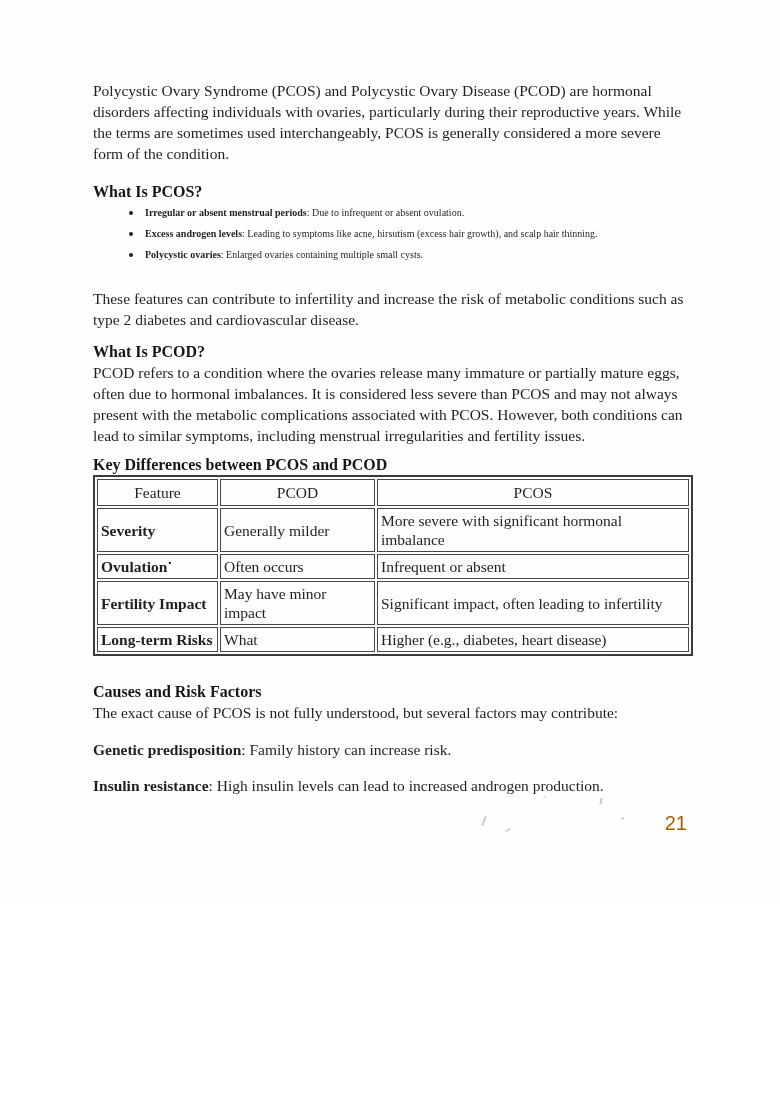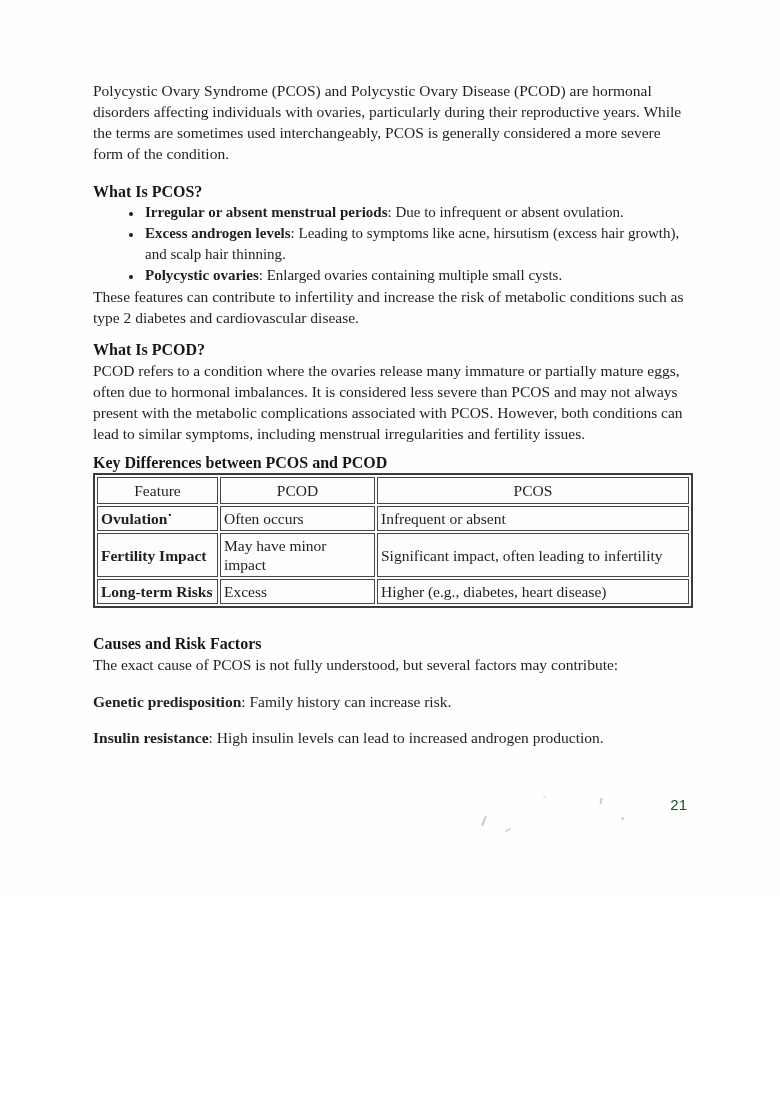--- a/index.html
+++ b/index.html
@@ -21,23 +21,23 @@
   p { font-size: 15.5px; line-height: 21px; margin: 0; }
   .intro { margin-bottom: 18px; }
   h3.heading {
     font-size: 16px; line-height: 20px;
     font-weight: bold; margin: 0;
     color: #161616;
   }
   .h-pcos   { margin-bottom: 18px; }
   .lead-pcos { margin-bottom: 14px; }
   ul.bullets {
-    margin: 0 0 0 0;
+    margin: 0 0 23px 0;
     padding-left: 50px;
-    font-size: 15px; line-height: 21px;
+    font-size: 10px; line-height: 21px;
   }
   ul.bullets li { margin: 0; padding-left: 2px; }
   ul.bullets li::marker { font-size: 12px; }
   .closing { margin-bottom: 12px; }
   .h-pcod { margin-bottom: 7px; }
   .pcod-body { margin-bottom: 9px; }
   .h-key { margin-bottom: 14px; }
   .term-bold { font-weight: bold; }
 
   table.diff {
@@ -64,26 +64,26 @@
   col.c-feature { width: 121px; }
   col.c-pcod    { width: 155px; }
   td.feature-cell { font-weight: bold; }
 
   .h-causes { margin-bottom: 19px; }
   .lead-causes { margin-bottom: 16px; }
   .factor { margin-bottom: 15px; }
   .factor:last-of-type { margin-bottom: 0; }
 
   .page-number {
-    margin-top: 48px;
+    margin-top: 16px;
     text-align: right;
     padding-right: 3px;
     font-family: "Liberation Sans", sans-serif;
-    font-size: 15px;
-    color: #14532d;
+    font-size: 20px;
+    color: #a16207;
   }
 
   
   .artifact { position: absolute; background: #9a9a9a; opacity: .55; }
   .mark-slash   { left: 483px; top: 816px; width: 2px; height: 10px; transform: rotate(22deg); }
   .mark-curl    { left: 505px; top: 829px; width: 6px; height: 2px; transform: rotate(-25deg); opacity: .4; }
   .mark-tick    { left: 600px; top: 798px; width: 2px; height: 6px; transform: rotate(14deg); opacity: .5; }
   .mark-dot     { left: 621px; top: 817px; width: 3px; height: 3px; border-radius: 50%; opacity: .45; }
   .mark-dot2    { left: 543px; top: 796px; width: 3px; height: 2px; border-radius: 50%; opacity: .3; }
 </style>
@@ -119,32 +119,37 @@
       </colgroup>
     <thead>
       <tr>
         <th>Feature</th>
         <th>PCOD</th>
         <th>PCOS</th>
       </tr>
     </thead>
     <tbody>
       <tr>
+        <td class="feature-cell">Severity</td>
+        <td>Generally milder</td>
+        <td>More severe with significant hormonal imbalance</td>
+      </tr>
+      <tr>
         <td class="feature-cell">Ovulation˙</td>
         <td>Often occurs</td>
         <td>Infrequent or absent</td>
       </tr>
       <tr>
         <td class="feature-cell">Fertility Impact</td>
         <td>May have minor impact</td>
         <td>Significant impact, often leading to infertility</td>
       </tr>
       <tr>
         <td class="feature-cell">Long-term Risks</td>
-        <td>Excess</td>
+        <td>What</td>
         <td>Higher (e.g., diabetes, heart disease)</td>
       </tr>
     </tbody>
   </table>
 
   <h3 class="heading h-causes">Causes and Risk Factors</h3>
 
   <p class="lead-causes">The exact cause of PCOS is not fully understood, but several factors may contribute:</p>
 
   <p class="factor"><span class="term-bold">Genetic predisposition</span><span>: Family history can increase risk.</span></p>

